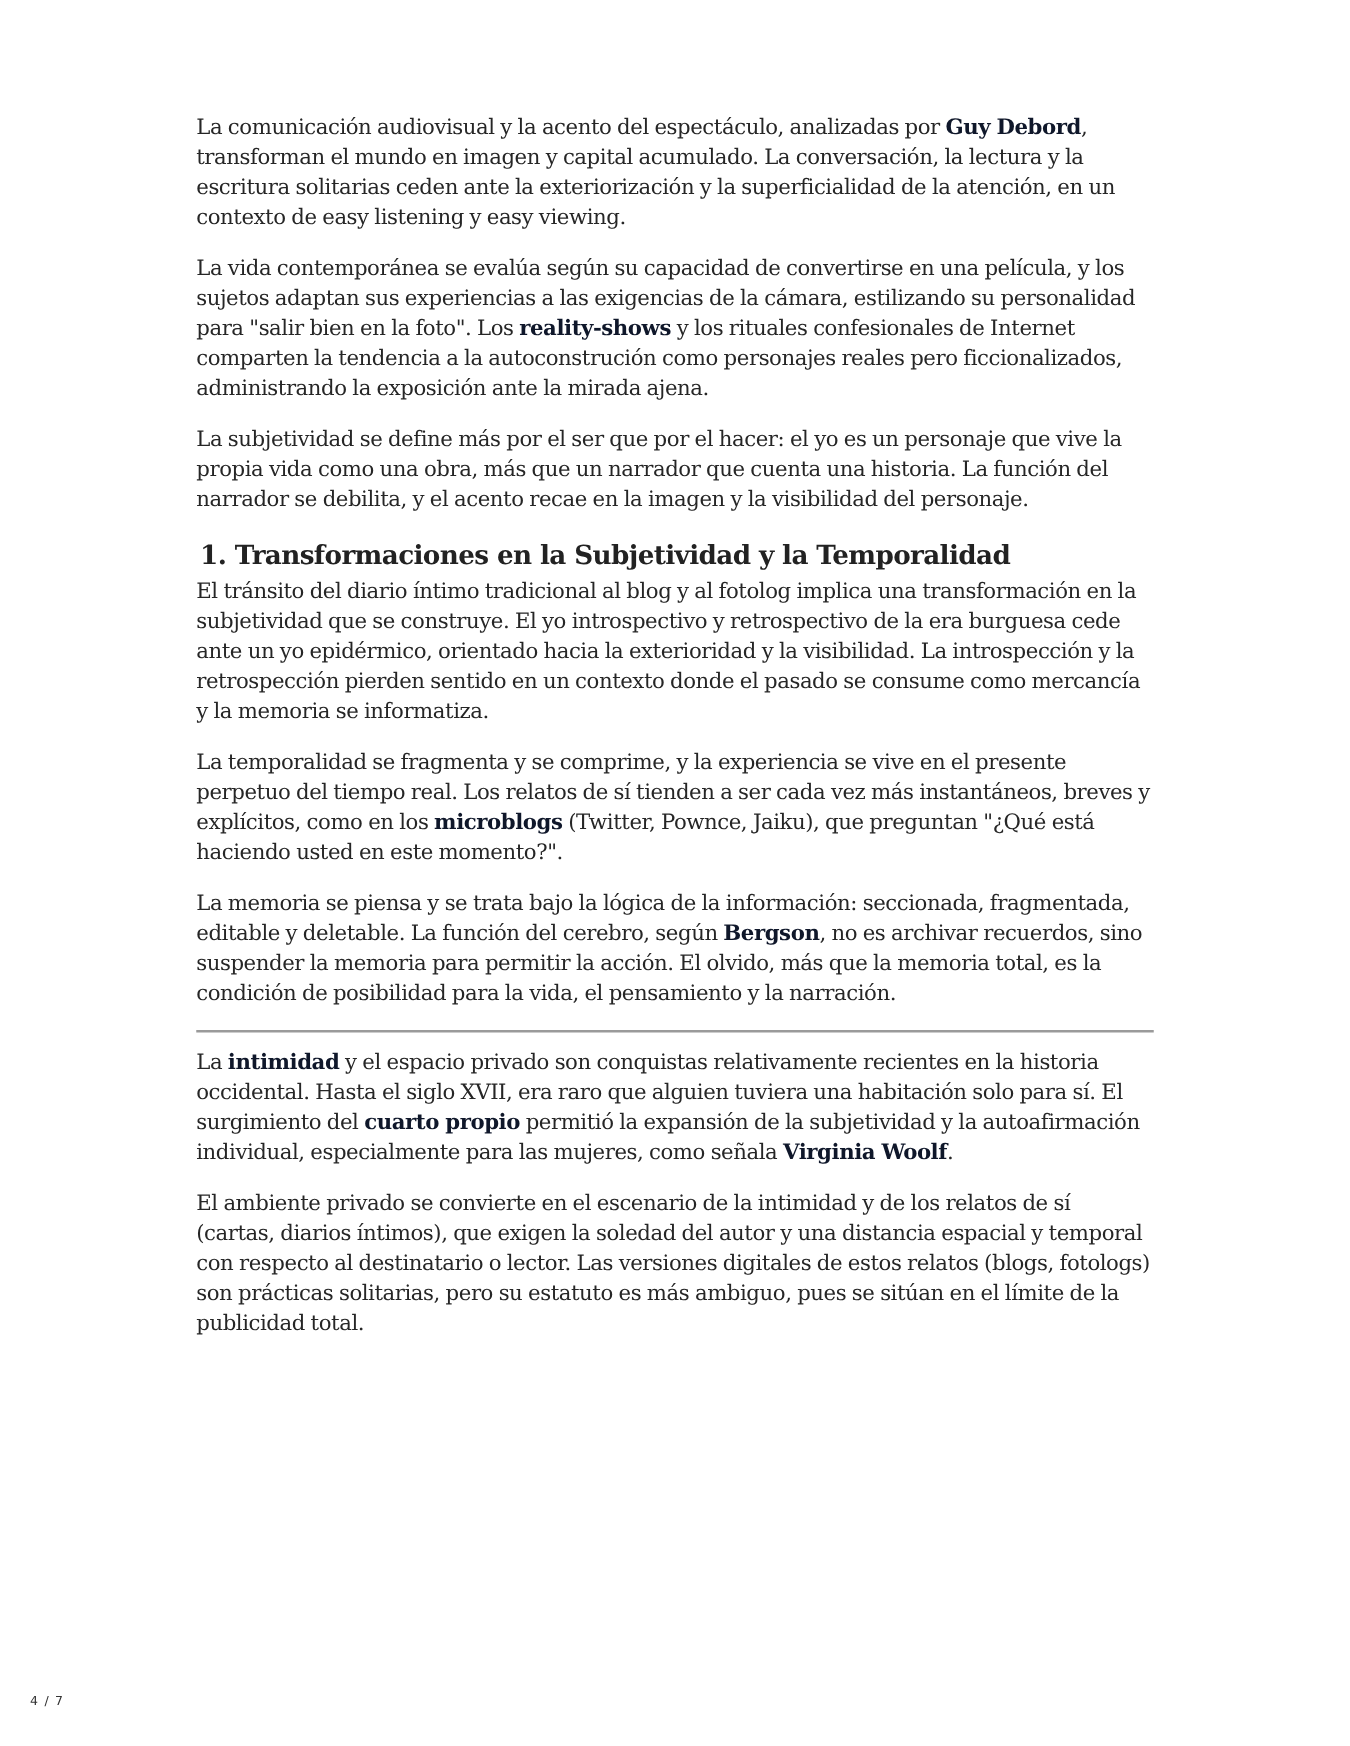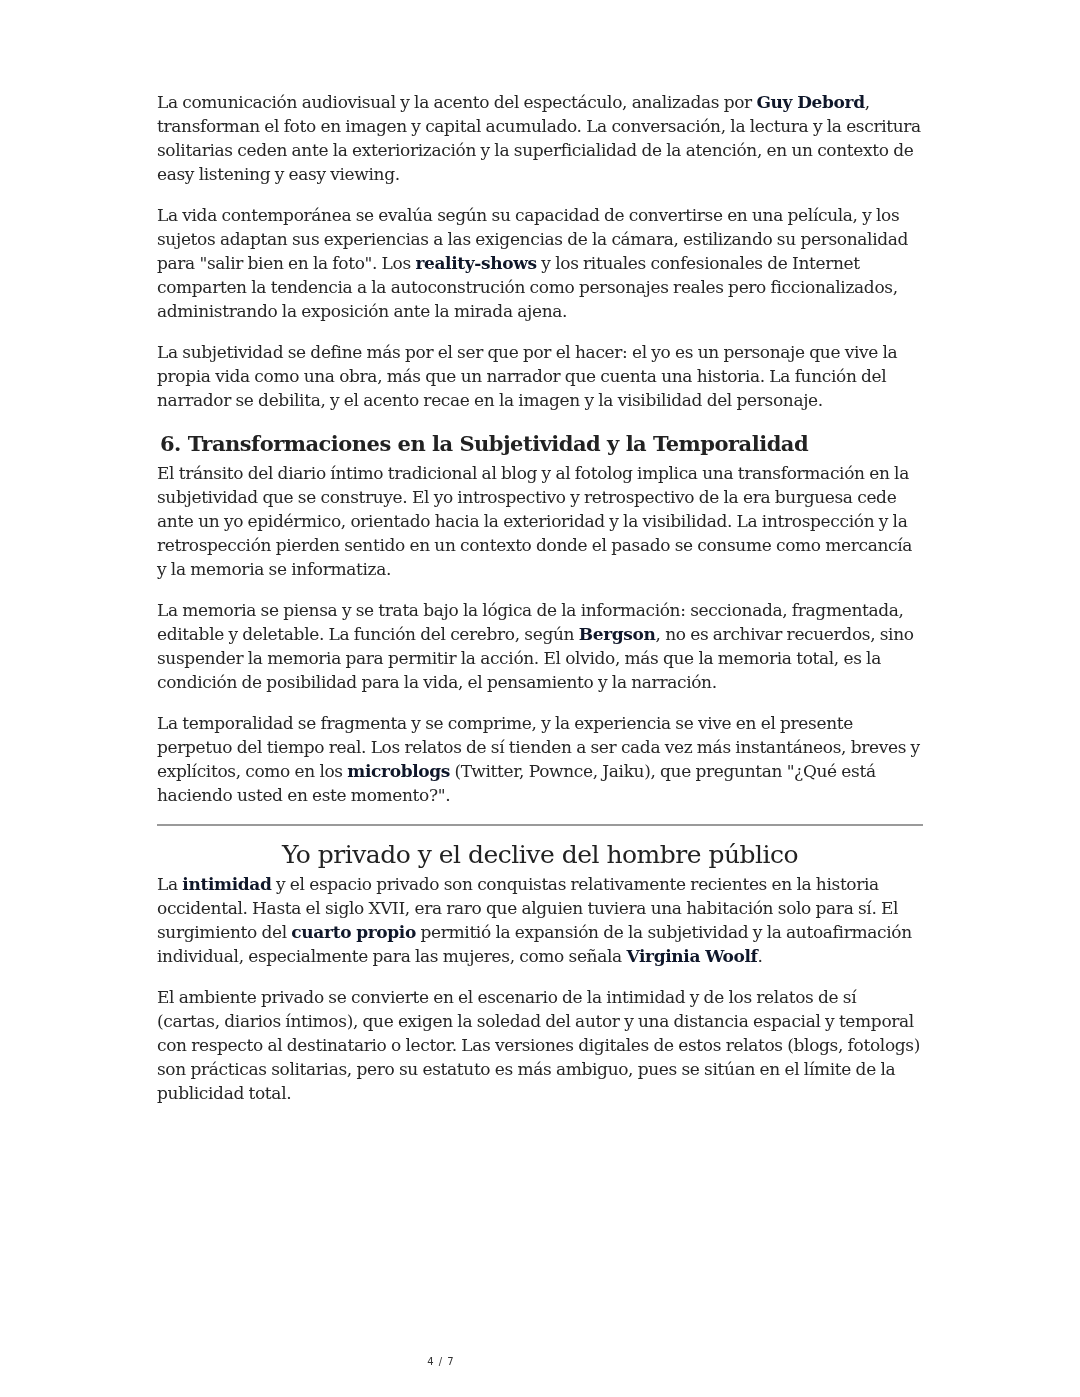--- a/index.html
+++ b/index.html
@@ -38,55 +38,53 @@
     border: none;
     border-top: 2px solid #9a9a9a;
     margin: 10px 0 12px 0;
     width: 766px;
   }
   .first-para { margin-top: 0; }
   .sec5 { margin-top: 6px; }
   .sec6 { margin-top: 6px; }
   .footer {
     position: absolute; left: 0; width: 882px; top: 1356px;
-    text-align: center;
     font-family: "DejaVu Sans", "Liberation Sans", sans-serif;
-    font-size: 10px; color: #333; letter-spacing: 1px;
+    font-size: 10px; color: #333; letter-spacing: 1px; padding-left: 24px;
   }
 </style>
 </head>
 <body>
 
 <div class="page">
 
   <p class="first-para">
-    <span>La comunicación audiovisual y la acento del espectáculo, analizadas por </span><b>Guy Debord</b><span>, transforman el foto en imagen y capital acumulado. La conversación, la lectura y la escritura solitarias ceden ante la exteriorización y la superficialidad de la atención, en un contexto de easy listening y easy viewing.</span>
+    <span>La comunicación audiovisual y la acento del espectáculo, analizadas por </span><b>Guy Debord</b><span>, transforman el mundo en imagen y capital acumulado. La conversación, la lectura y la escritura solitarias ceden ante la exteriorización y la superficialidad de la atención, en un contexto de easy listening y easy viewing.</span>
   </p>
 
   <p>
     <span>La vida contemporánea se evalúa según su capacidad de convertirse en una película, y los sujetos adaptan sus experiencias a las exigencias de la cámara, estilizando su personalidad para "salir bien en la foto". Los </span><b>reality-shows</b><span> y los rituales confesionales de Internet comparten la tendencia a la autoconstrución como personajes reales pero ficcionalizados, administrando la exposición ante la mirada ajena.</span>
   </p>
   <p>
     <span>La subjetividad se define más por el ser que por el hacer: el yo es un personaje que vive la propia vida como una obra, más que un narrador que cuenta una historia. La función del narrador se debilita, y el acento recae en la imagen y la visibilidad del personaje.</span>
   </p>
 
-  <h3 class="sec6">6. Transformaciones en la Subjetividad y la Temporalidad</h3>
+  <h3 class="sec6">1. Transformaciones en la Subjetividad y la Temporalidad</h3>
   <p>
     <span>El tránsito del diario íntimo tradicional al blog y al fotolog implica una transformación en la subjetividad que se construye. El yo introspectivo y retrospectivo de la era burguesa cede ante un yo epidérmico, orientado hacia la exterioridad y la visibilidad. La introspección y la retrospección pierden sentido en un contexto donde el pasado se consume como mercancía y la memoria se informatiza.</span>
   </p>
   <p>
-    <span>La memoria se piensa y se trata bajo la lógica de la información: seccionada, fragmentada, editable y deletable. La función del cerebro, según </span><b>Bergson</b><span>, no es archivar recuerdos, sino suspender la memoria para permitir la acción. El olvido, más que la memoria total, es la condición de posibilidad para la vida, el pensamiento y la narración.</span>
+    <span>La temporalidad se fragmenta y se comprime, y la experiencia se vive en el presente perpetuo del tiempo real. Los relatos de sí tienden a ser cada vez más instantáneos, breves y explícitos, como en los </span><b>microblogs</b><span> (Twitter, Pownce, Jaiku), que preguntan "¿Qué está haciendo usted en este momento?".</span>
   </p>
   <p>
-    <span>La temporalidad se fragmenta y se comprime, y la experiencia se vive en el presente perpetuo del tiempo real. Los relatos de sí tienden a ser cada vez más instantáneos, breves y explícitos, como en los </span><b>microblogs</b><span> (Twitter, Pownce, Jaiku), que preguntan "¿Qué está haciendo usted en este momento?".</span>
+    <span>La memoria se piensa y se trata bajo la lógica de la información: seccionada, fragmentada, editable y deletable. La función del cerebro, según </span><b>Bergson</b><span>, no es archivar recuerdos, sino suspender la memoria para permitir la acción. El olvido, más que la memoria total, es la condición de posibilidad para la vida, el pensamiento y la narración.</span>
   </p>
 
   <hr class="rule">
 
-  <h2>Yo privado y el declive del hombre público</h2>
   <p>
     <span>La </span><b>intimidad</b><span> y el espacio privado son conquistas relativamente recientes en la historia occidental. Hasta el siglo XVII, era raro que alguien tuviera una habitación solo para sí. El surgimiento del </span><b>cuarto propio</b><span> permitió la expansión de la subjetividad y la autoafirmación individual, especialmente para las mujeres, como señala </span><b>Virginia Woolf</b><span>.</span>
   </p>
   <p>
     <span>El ambiente privado se convierte en el escenario de la intimidad y de los relatos de sí (cartas, diarios íntimos), que exigen la soledad del autor y una distancia espacial y temporal con respecto al destinatario o lector. Las versiones digitales de estos relatos (blogs, fotologs) son prácticas solitarias, pero su estatuto es más ambiguo, pues se sitúan en el límite de la publicidad total.</span>
   </p>
 </div>
 
 <div class="footer">4 / 7</div>
 

